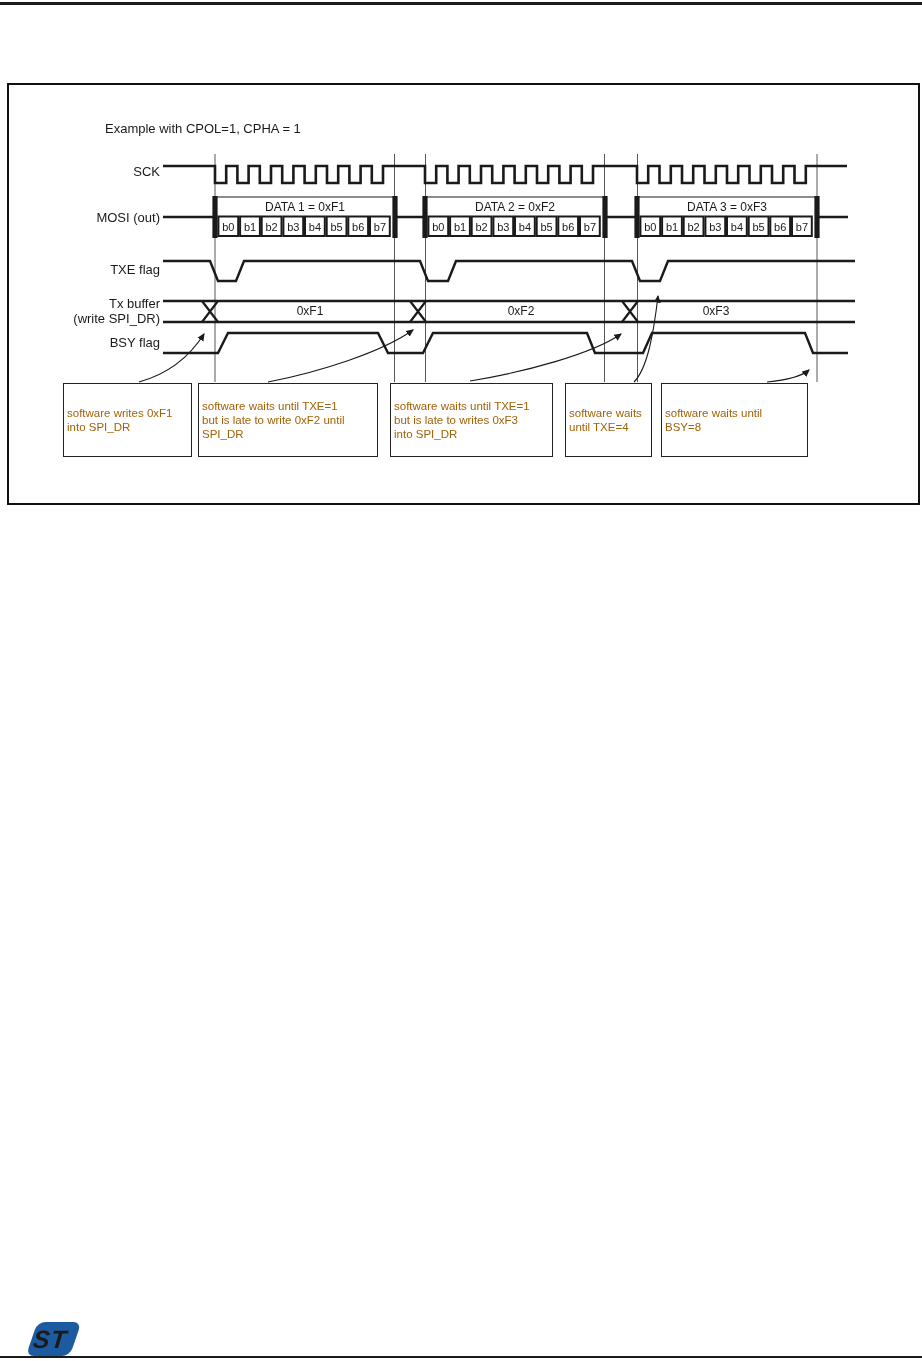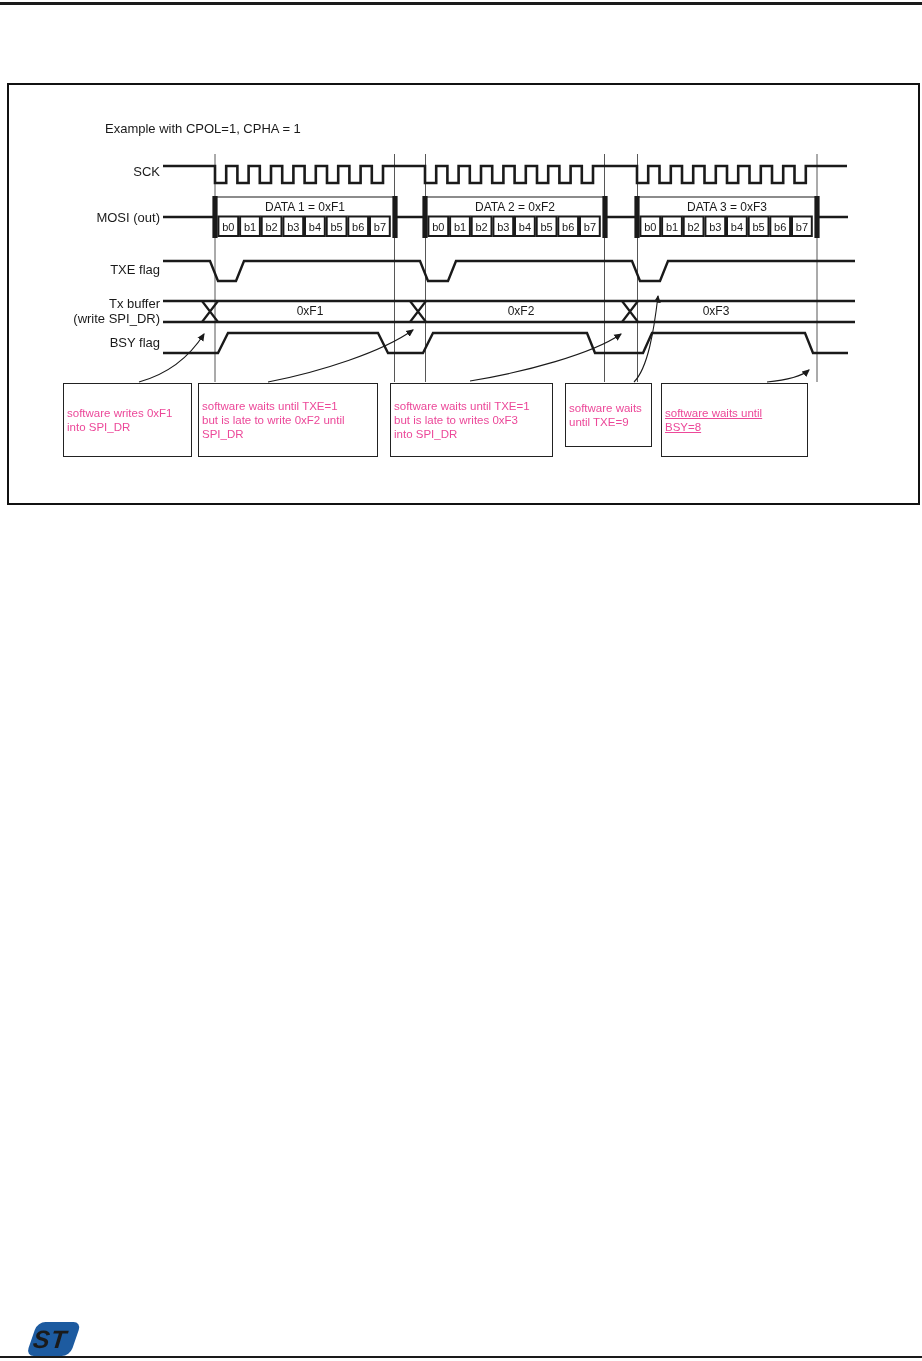--- a/index.html
+++ b/index.html
@@ -1,17 +1,17 @@
 <!DOCTYPE html>
 <html><head>
 <meta charset="utf-8">
 <style>
   html,body{margin:0;padding:0;background:#ffffff;}
   #page{position:relative;width:922px;height:1361px;background:#ffffff;overflow:hidden;
-        font-family:"Liberation Sans", sans-serif;color:#ec4899;}
+        font-family:"Liberation Sans", sans-serif;color:#a16207;}
   .hrule{position:absolute;left:0;width:922px;background:#1a1a1a;}
   #top-rule{top:2px;height:3px;}
   #bottom-rule{top:1356px;height:2px;}
   #figure-frame{position:absolute;left:7px;top:83px;width:909px;height:418px;
                 border:2px solid #111;background:#fff;}
   #wave-svg{position:absolute;left:0;top:0;width:922px;height:510px;}
   svg text{fill:#1a1a1a;}
   .sig-label{font-size:13px;}
   .glabel{font-size:12px;text-anchor:middle;}
   .bitlabel{font-size:11px;text-anchor:middle;}
@@ -181,25 +181,25 @@
   <div class="callout" style="left:198px;top:383px;width:180px;height:74px;">
     <div>software waits until TXE=1</div>
     <div>but is late to write 0xF2 until</div>
     <div>SPI_DR</div>
   </div>
   <div class="callout" style="left:390px;top:383px;width:163px;height:74px;">
     <div>software waits until TXE=1</div>
     <div>but is late to writes 0xF3</div>
     <div>into SPI_DR</div>
   </div>
-  <div class="callout" style="left:565px;top:383px;width:87px;height:64px;">
+  <div class="callout" style="left:565px;top:383px;width:87px;height:74px;">
     <div>software waits</div>
-    <div>until TXE=9</div>
-  </div>
-  <div class="callout" style="left:661px;top:383px;width:147px;height:74px;text-decoration:underline;">
+    <div>until TXE=4</div>
+  </div>
+  <div class="callout" style="left:661px;top:383px;width:147px;height:74px;">
     <div>software waits until</div>
     <div>BSY=8</div>
   </div>
 
   <div id="bottom-rule" class="hrule"></div>
   <div id="logo-wrap">
     <svg width="72" height="40" viewBox="0 0 72 40">
       <g transform="translate(13,2)">
         <rect x="12.5" y="0" width="44" height="34" rx="8" transform="skewX(-19)" fill="#1d5ba0"></rect>
         <text x="10" y="26" font-size="25" font-weight="bold" font-style="italic" fill="#ffffff" letter-spacing="1" transform="skewX(-6)">ST</text>

